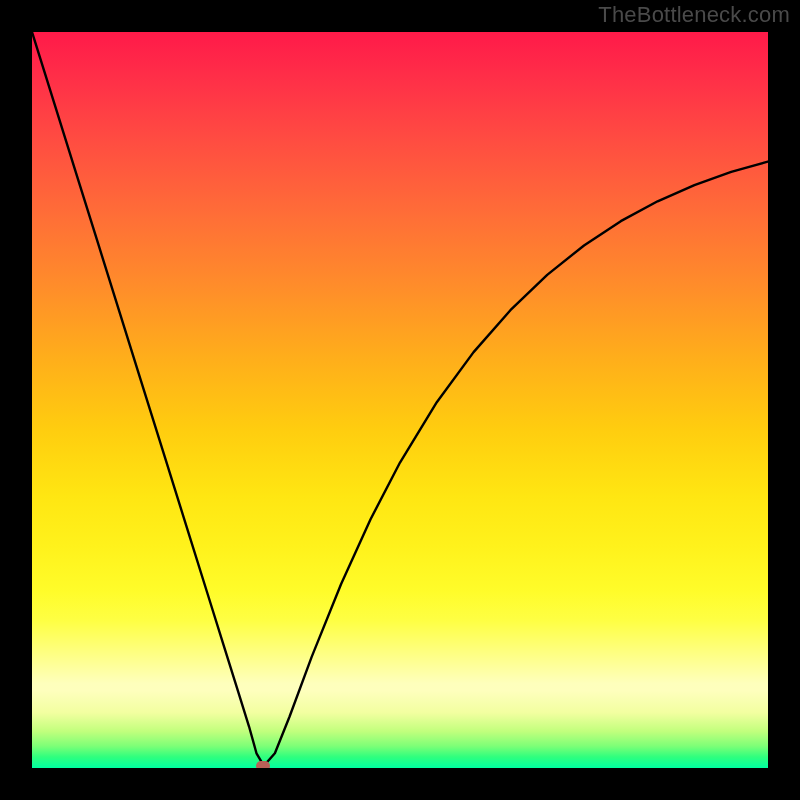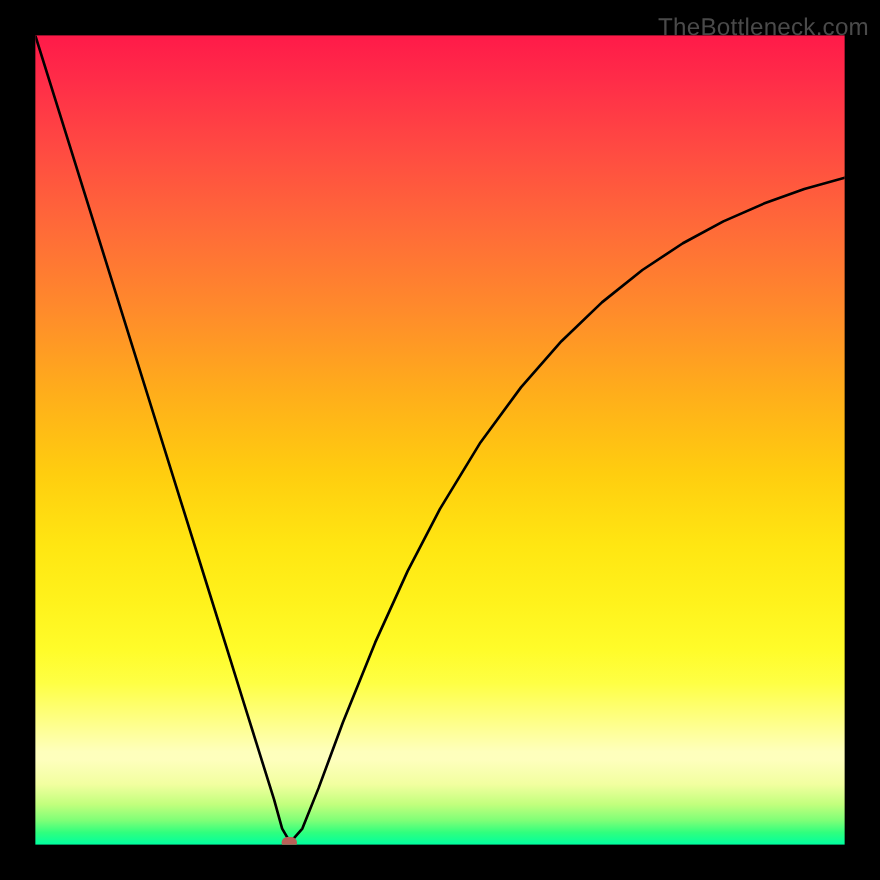--- a/index.html
+++ b/index.html
@@ -11,21 +11,21 @@
     font-family: Arial, Helvetica, sans-serif;
     overflow: hidden;
   }
   .stage {
     position: relative;
     width: 800px;
     height: 800px;
   }
   .watermark {
     position: absolute;
-    top: 12px;
+    top: 2px;
     right: 10px;
     color: #4a4a4a;
     font-size: 22px;
     font-weight: 400;
     letter-spacing: 0.2px;
     user-select: none;
   }
   .plot-area {
     position: absolute;
     left: 32px;

